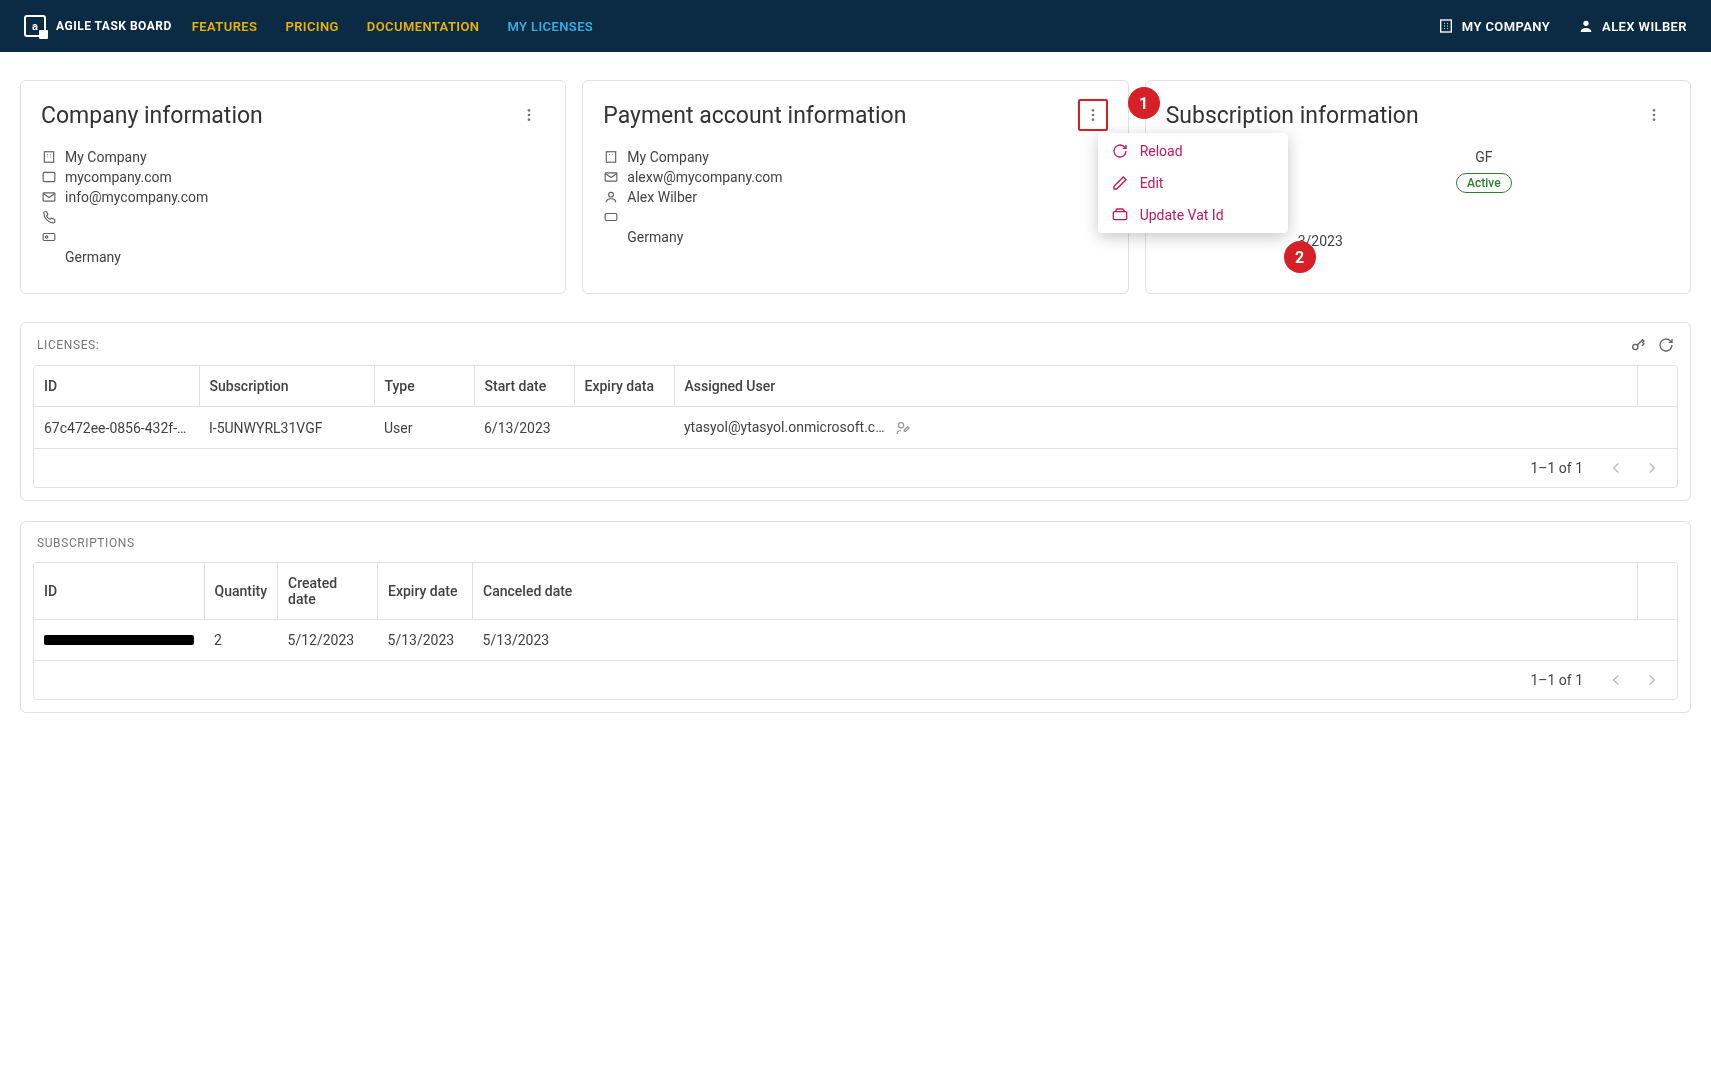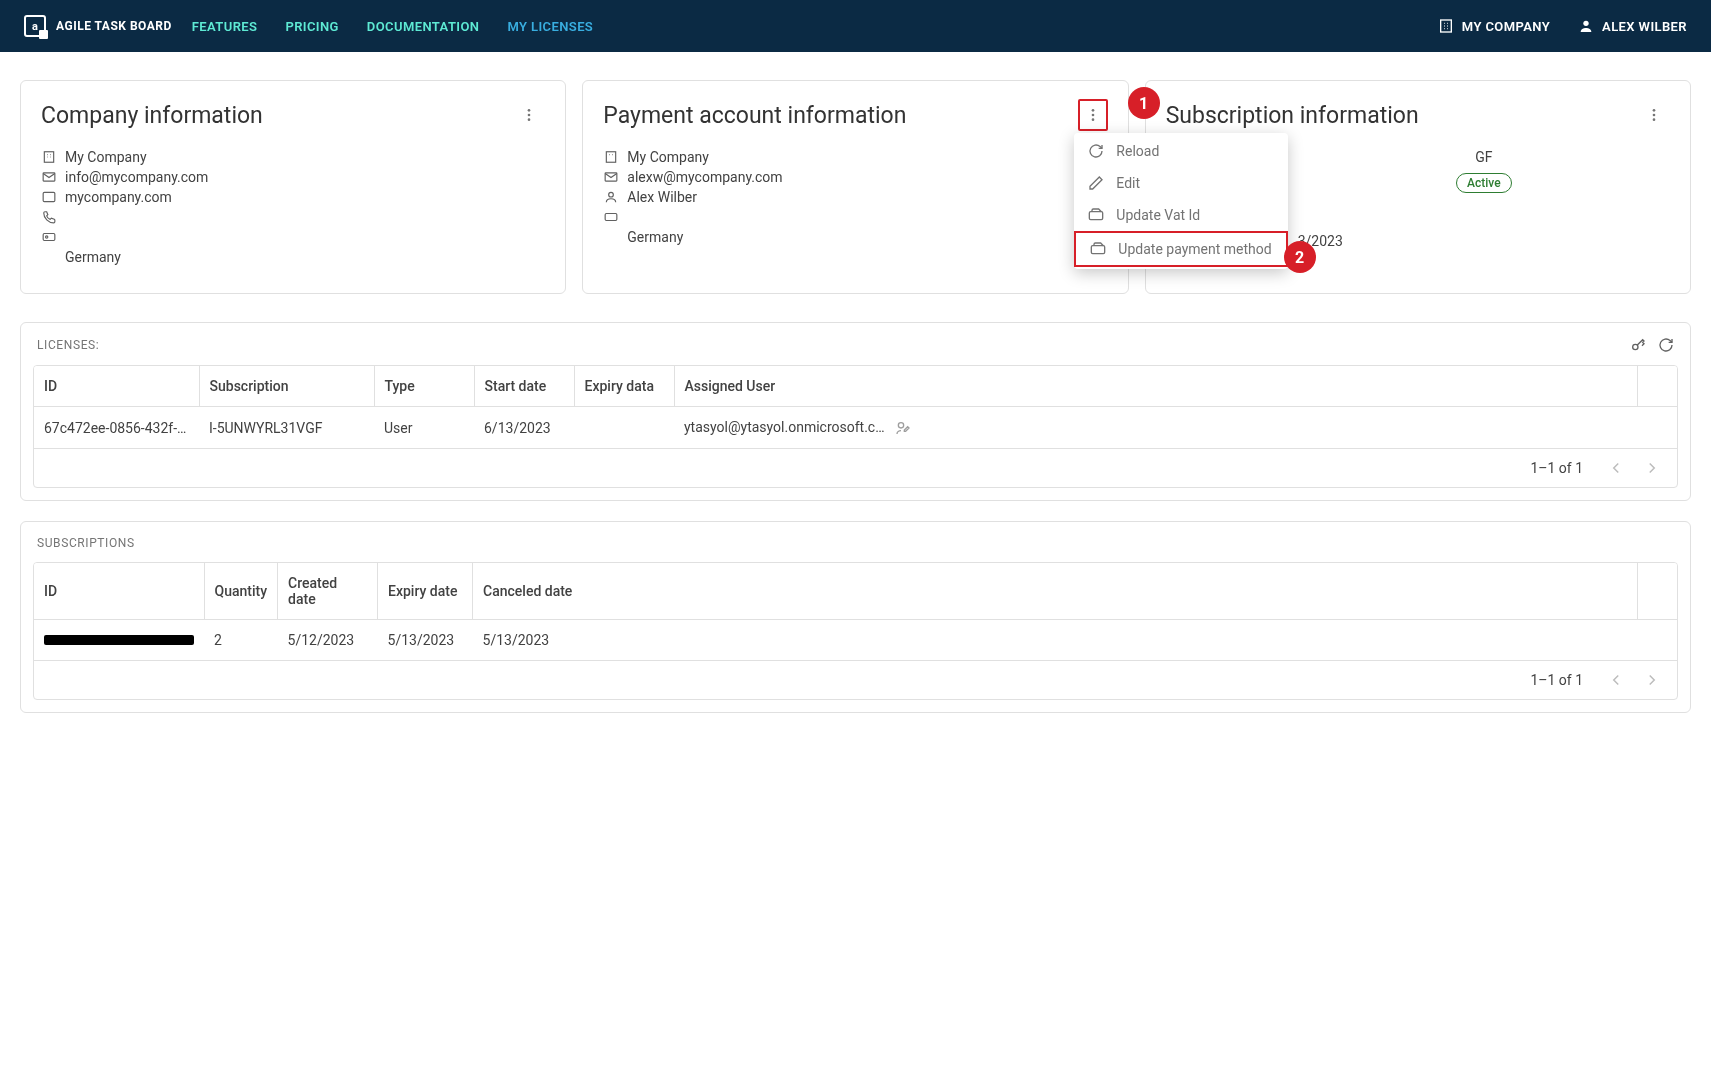--- a/index.html
+++ b/index.html
@@ -5,42 +5,42 @@
   * { box-sizing: border-box; margin: 0; padding: 0; }
   body { font-family: -apple-system, BlinkMacSystemFont, "Segoe UI", Roboto, Arial, sans-serif; font-size: 14px; color: #212121; background: #fff; }
   
   
   .topnav { background: #0b2a44; color: #fff; display: flex; align-items: center; padding: 0 24px; height: 52px; }
   .brand { display: flex; align-items: center; gap: 10px; margin-right: 20px; }
   .brand-icon { width: 22px; height: 22px; border: 2px solid #fff; border-radius: 3px; display: flex; align-items: center; justify-content: center; font-size: 11px; font-weight: bold; position: relative; }
   .brand-icon::after { content: ""; position: absolute; right: -4px; bottom: -4px; width: 9px; height: 9px; background: #fff; border-radius: 1px; }
   .brand-text { font-weight: 700; font-size: 12px; letter-spacing: 0.5px; }
   .nav-links { display: flex; gap: 28px; }
-  .nav-link { color: #5eead4; font-weight: 600; font-size: 13px; letter-spacing: 0.4px; cursor: pointer; }
+  .nav-link { color: #eab308; font-weight: 600; font-size: 13px; letter-spacing: 0.4px; cursor: pointer; }
   .nav-link.active { color: #39aee0; }
   .nav-right { margin-left: auto; display: flex; gap: 28px; align-items: center; }
   .nav-right-item { display: flex; align-items: center; gap: 8px; font-weight: 600; font-size: 13px; letter-spacing: 0.4px; cursor: pointer; }
   
   
   .content { padding: 28px 20px; }
   .card-row { display: flex; gap: 16px; margin-bottom: 28px; }
   .card { border: 1px solid #e0e0e0; border-radius: 6px; padding: 18px 20px 24px; flex: 1; position: relative; background: #fff; }
   .card-title-row { display: flex; align-items: center; justify-content: space-between; margin-bottom: 18px; }
   .card-title { font-size: 23px; font-weight: 400; color: #333; }
   .more-btn { width: 32px; height: 32px; display: flex; align-items: center; justify-content: center; cursor: pointer; border-radius: 50%; color: #757575; }
   .more-btn.highlighted { border: 2px solid #d71f28; border-radius: 2px; width: 30px; height: 32px; }
   .info-line { display: flex; align-items: center; gap: 8px; margin-bottom: 4px; font-size: 14px; color: #424242; }
   .info-icon { width: 16px; height: 16px; color: #616161; display: inline-flex; align-items: center; justify-content: center; flex-shrink: 0; }
   .indent { padding-left: 24px; }
   .badge-active { border: 1px solid #2e7d32; color: #2e7d32; border-radius: 10px; padding: 2px 10px; font-size: 12px; font-weight: 500; }
   .sub-header { display: flex; justify-content: space-between; align-items: center; flex-direction: column; }
   
   
   .dropdown { position: absolute; top: 52px; right: -160px; background: #fff; box-shadow: 0 4px 16px rgba(0,0,0,0.22); border-radius: 4px; z-index: 100; min-width: 190px; padding: 2px 0; }
-  .dropdown-item { display: flex; align-items: flex-end; gap: 12px; padding: 8px 14px; cursor: pointer; font-size: 14px; color: #737373; }
+  .dropdown-item { display: flex; align-items: flex-end; gap: 12px; padding: 8px 14px; cursor: pointer; font-size: 14px; color: #be185d; }
   .dropdown-item.highlighted { border: 2px solid #d71f28; margin: 0; }
   
   
   .annotation-badge { position: absolute; width: 32px; height: 32px; background: #d71f28; color: #fff; border-radius: 50%; display: flex; align-items: center; justify-content: center; font-weight: 700; font-size: 16px; z-index: 200; }
   
   
   .section { border: 1px solid #e0e0e0; border-radius: 6px; margin-bottom: 20px; }
   .section-header { display: flex; justify-content: space-between; align-items: center; padding: 14px 16px 12px; font-size: 12px; color: #757575; letter-spacing: 0.6px; }
   .section-actions { display: flex; gap: 12px; color: #616161; }
   
@@ -119,33 +119,33 @@
               <line x1="14" y1="8" x2="15" y2="8"></line>
               <line x1="9" y1="12" x2="10" y2="12"></line>
               <line x1="14" y1="12" x2="15" y2="12"></line>
             </svg>
           </span>
         <span>My Company</span>
       </div>
       <div class="info-line">
         <span class="info-icon">
             <svg width="14" height="14" viewBox="0 0 24 24" fill="none" stroke="currentColor" stroke-width="2">
+              <rect x="2" y="4" width="20" height="16" rx="2"></rect>
+            </svg>
+          </span>
+        <span>mycompany.com</span>
+      </div>
+      <div class="info-line">
+        <span class="info-icon">
+            <svg width="14" height="14" viewBox="0 0 24 24" fill="none" stroke="currentColor" stroke-width="2">
               <rect x="2" y="5" width="20" height="14" rx="1"></rect>
               <polyline points="2,6 12,13 22,6"></polyline>
             </svg>
           </span>
         <span>info@mycompany.com</span>
-      </div>
-      <div class="info-line">
-        <span class="info-icon">
-            <svg width="14" height="14" viewBox="0 0 24 24" fill="none" stroke="currentColor" stroke-width="2">
-              <rect x="2" y="4" width="20" height="16" rx="2"></rect>
-            </svg>
-          </span>
-        <span>mycompany.com</span>
       </div>
       <div class="info-line">
         <span class="info-icon">
             <svg width="14" height="14" viewBox="0 0 24 24" fill="none" stroke="currentColor" stroke-width="2">
               <path d="M22 17v3a2 2 0 0 1-2 2c-9 0-17-8-17-17a2 2 0 0 1 2-2h3l2 5-2 2c1 3 3 5 6 6l2-2 5 2z"></path>
             </svg>
           </span>
         <span></span>
       </div>
       <div class="info-line">
@@ -226,27 +226,20 @@
               <path d="M17 3l4 4L7 21H3v-4L17 3z"></path>
             </svg>
           <span>Edit</span>
         </div>
         <div class="dropdown-item">
           <svg width="16" height="16" viewBox="0 0 24 24" fill="none" stroke="currentColor" stroke-width="2">
               <rect x="2" y="7" width="20" height="12" rx="2"></rect>
               <path d="M6 7V5a2 2 0 0 1 2-2h8l4 4"></path>
             </svg>
           <span>Update Vat Id</span>
-        </div>
-        <div class="dropdown-item highlighted">
-          <svg width="16" height="16" viewBox="0 0 24 24" fill="none" stroke="currentColor" stroke-width="2">
-              <rect x="2" y="7" width="20" height="12" rx="2"></rect>
-              <path d="M6 7V5a2 2 0 0 1 2-2h8l4 4"></path>
-            </svg>
-          <span>Update payment method</span>
         </div>
         <div class="annotation-badge" style="top:108px; right:-28px;">2</div>
       </div>
     </div>
 
     <div class="card">
       <div class="card-title-row">
         <div class="card-title">Subscription information</div>
         <div class="more-btn">
           <svg width="16" height="16" viewBox="0 0 24 24" fill="currentColor">

